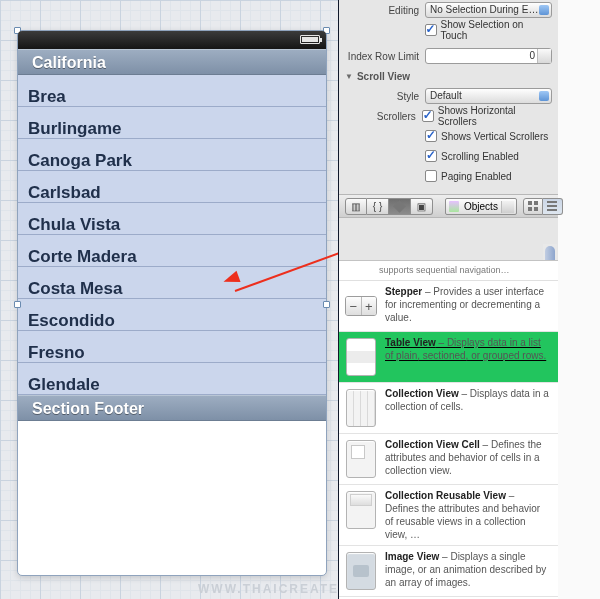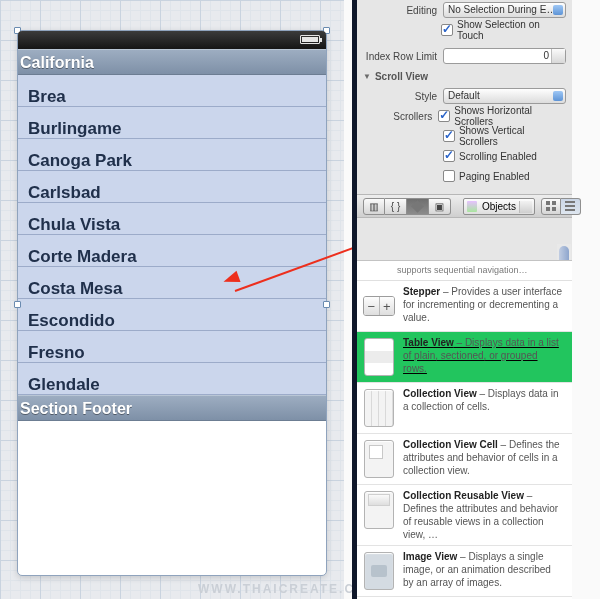--- a/index.html
+++ b/index.html
@@ -41,21 +41,21 @@
   }
   .battery {
     position: absolute; right: 6px; top: 4px; width: 20px; height: 9px;
     border: 1px solid #e5e5e5; border-radius: 1px;
   }
   .battery::before { content:""; position:absolute; left:1px; top:1px; width:16px; height:5px; background:#e5e5e5;}
   .battery::after  { content:""; position:absolute; right:-3px; top:2px; width:2px; height:4px; background:#e5e5e5;}
 
   
   .sechdr, .secftr {
-    height: 26px; line-height: 26px; padding-left: 2px;
+    height: 26px; line-height: 26px; padding-left: 14px;
     color: #fff; font-weight: bold; font-size: 16px;
     text-shadow: 0 1px 0 rgba(0,0,0,.4);
     background: linear-gradient(#9dadc1,#7e90a7);
     border-top: 1px solid #b9c6d5; border-bottom: 1px solid #6c7d92;
   }
 
   
   .tbl { background:#cbd6ec; }
   .cell {
     height: 32px; line-height: 43px; padding-left: 10px;
@@ -78,23 +78,23 @@
   }
 
   
   .wm {
     position:absolute; left:198px; top:582px; font-size:12px; letter-spacing:2px;
     color:#cacfd6; font-weight:bold; white-space:nowrap;
   }
 
   
   .sidepanel {
-    position: absolute; left: 352px; top: 0; width: 220px; height: 599px;
+    position: absolute; left: 338px; top: 0; width: 220px; height: 599px;
     background: #e6e6e6;
-    border-left: 5px solid #0f172a;
+    border-left: 1px solid #0f172a;
   }
   .inspector { font-size: 10px; color:#333; }
   .irow { display:flex; align-items:center; height:20px; padding:0 6px; }
   .ilabel { width:80px; text-align:right; padding-right:6px; color:#444; }
   .popup {
     flex:1; height:16px; background:linear-gradient(#fefefe,#dcdcdc);
     border:1px solid #9b9b9b; border-radius:3px; font-size:10px;
     padding:0 14px 0 4px; line-height:14px; position:relative; overflow:hidden;
     white-space:nowrap;
   }

